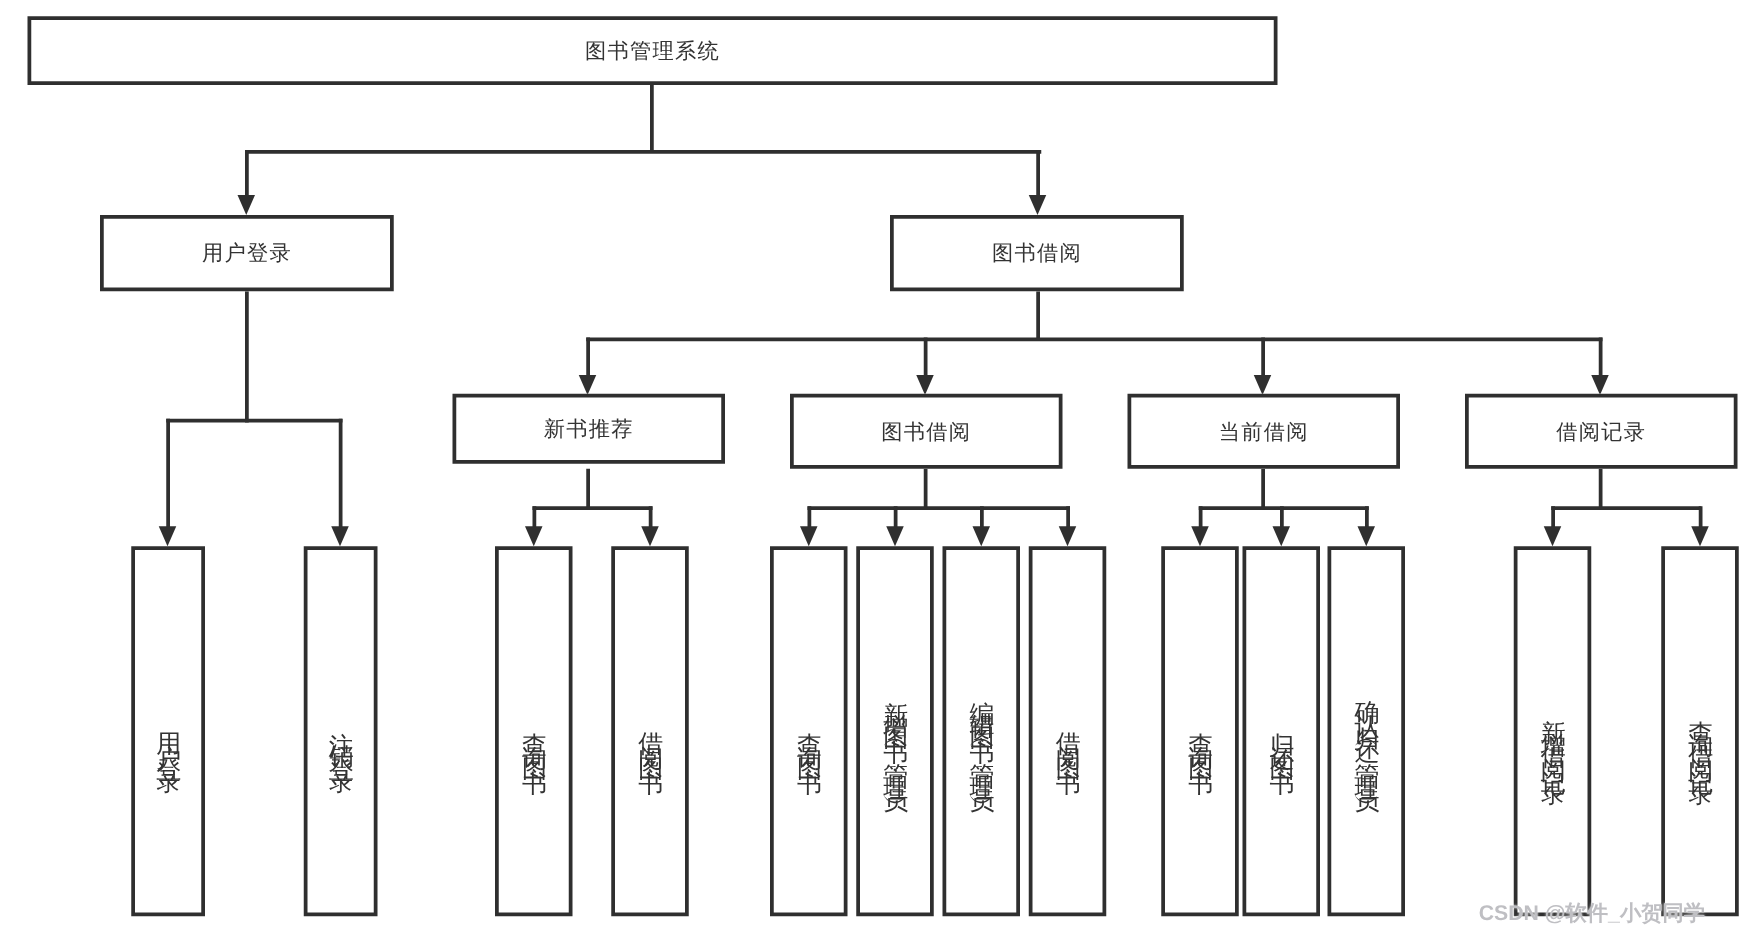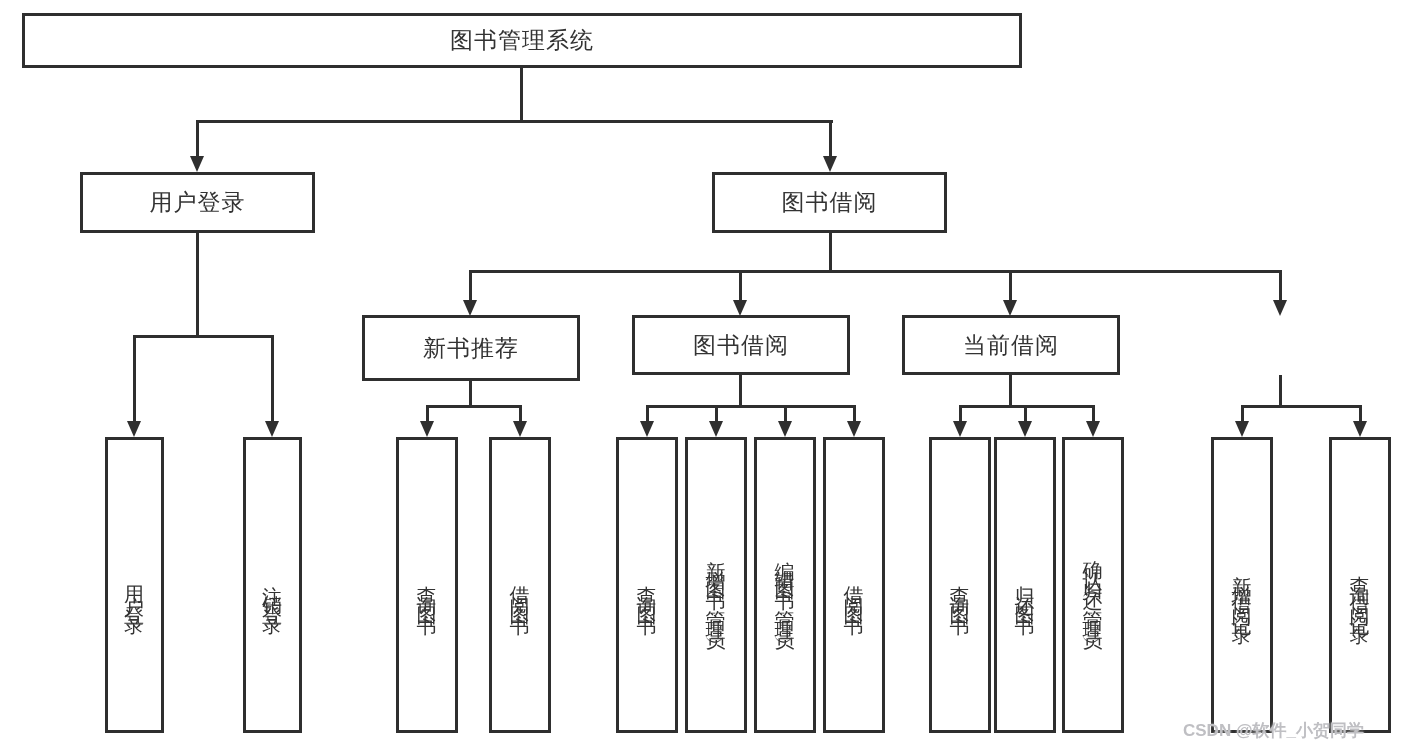--- a/index.html
+++ b/index.html
@@ -13,21 +13,21 @@
     width:1405px;height:747px;
     background:#ffffff;
     overflow:hidden;
   }
   .hbox{
     position:absolute;
     box-sizing:border-box;
     border:3px solid var(--line);
     background:#ffffff;
     display:flex;align-items:center;justify-content:center;
-    font-size:23px;color:var(--text);
+    font-size:17px;color:var(--text);
     letter-spacing:1px;
     z-index:2;
   }
   .vbox{
     position:absolute;
     box-sizing:border-box;
     border:3px solid var(--line);
     background:#ffffff;
     display:flex;align-items:center;justify-content:center;
     z-index:2;
@@ -93,28 +93,31 @@
   <div class="hline" style="left:469px;top:270px;width:813px;"></div>
   <div class="vline" style="left:469px;top:270px;height:32px;"></div>
   <div class="arrow" style="left:463px;top:300px;"></div>
   <div class="vline" style="left:739px;top:270px;height:32px;"></div>
   <div class="arrow" style="left:733px;top:300px;"></div>
   <div class="vline" style="left:1009px;top:270px;height:32px;"></div>
   <div class="arrow" style="left:1003px;top:300px;"></div>
   <div class="vline" style="left:1279px;top:270px;height:32px;"></div>
   <div class="arrow" style="left:1273px;top:300px;"></div>
 
-  <div class="hbox" style="left:362px;top:315px;width:218px;height:66px;">
+  <div class="hbox" style="left:362px;top:315px;width:218px;height:56px;">
     <span>新书推荐</span>
   </div>
   <div class="hbox" style="left:902px;top:315px;width:218px;height:60px;">
     <span>当前借阅</span>
   </div>
   <div class="hbox" style="left:632px;top:315px;width:218px;height:60px;">
     <span>图书借阅</span>
+  </div>
+  <div class="hbox" style="left:1172px;top:315px;width:218px;height:60px;">
+    <span>借阅记录</span>
   </div>
 
   <div class="vline" style="left:469px;top:375px;height:32px;"></div>
   <div class="hline" style="left:426px;top:405px;width:96px;"></div>
   <div class="vline" style="left:426px;top:405px;height:18px;"></div>
   <div class="arrow" style="left:420px;top:421px;"></div>
   <div class="vline" style="left:519px;top:405px;height:18px;"></div>
   <div class="arrow" style="left:513px;top:421px;"></div>
 
   <div class="vline" style="left:739px;top:375px;height:32px;"></div>

